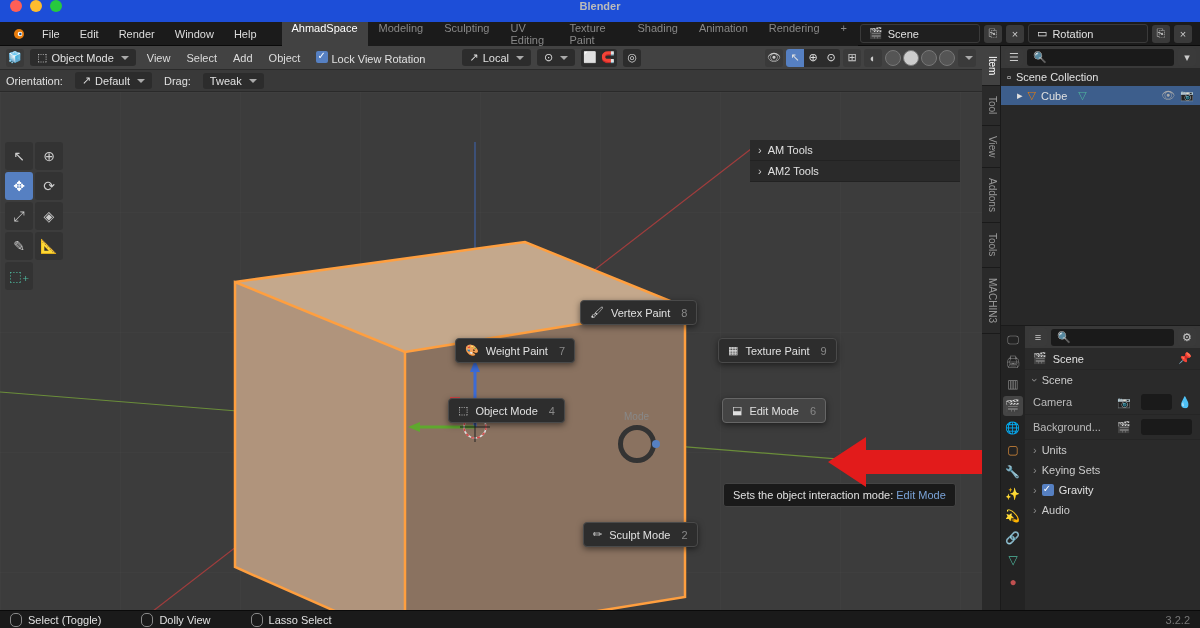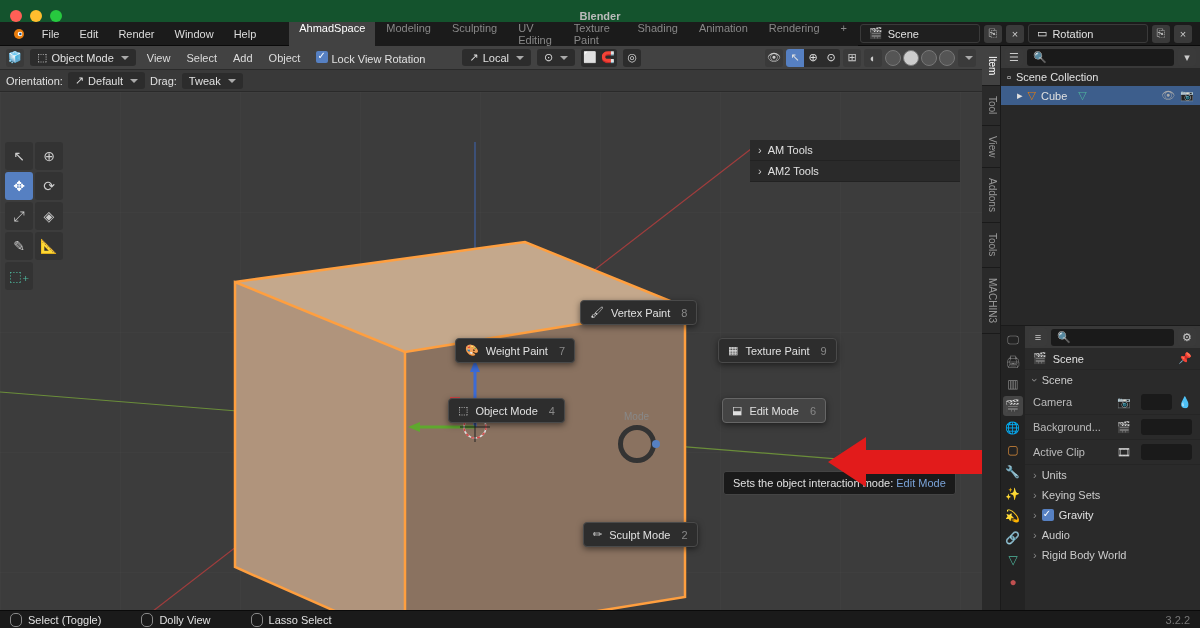--- a/index.html
+++ b/index.html
@@ -1,58 +1,58 @@
 <!DOCTYPE html>
 <html><head>
 <meta charset="utf-8">
 <style>
 *{box-sizing:border-box;margin:0;padding:0;font-family:-apple-system,BlinkMacSystemFont,"Segoe UI",sans-serif;font-size:11px;color:#e0e0e0;user-select:none}
 body{width:1200px;height:628px;background:#1b1b1b;overflow:hidden;position:relative}
-.titlebar{height:22px;background:#14532d;display:flex;align-items:flex-end;position:relative}
+.titlebar{height:22px;background:#1d4ed8;display:flex;align-items:flex-start;position:relative}
 .traffic-lights{display:flex;gap:8px;padding-left:10px}
 .tl{width:12px;height:12px;border-radius:50%}
 .tl-r{background:#ff5f56}.tl-y{background:#ffbd2e}.tl-g{background:#27c93f}
 .title-center{position:absolute;left:50%;transform:translateX(-50%);font-weight:600;color:#bbb}
 .menubar{height:24px;background:#1b1b1b;display:flex;align-items:center;padding-left:8px;gap:2px;border-bottom:1px solid #0a0a0a}
 .menubar .mitem{padding:3px 9px;color:#ddd;border-radius:3px}
 .menubar .logo{width:20px;height:20px;display:flex;align-items:center;justify-content:center;margin-right:4px}
-.workspace-tabs{display:flex;background:#1b1b1b;margin-left:22px}
+.workspace-tabs{display:flex;background:#1b1b1b;margin-left:14px}
 .ws-tab{padding:4px 10px;color:#888;border-top-left-radius:4px;border-top-right-radius:4px;margin-right:1px}
 .ws-tab.active{background:#424242;color:#fff}
 .header-right{margin-left:auto;display:flex;align-items:center;gap:4px;padding-right:8px}
 .scene-field{background:#1f1f1f;border:1px solid #3a3a3a;border-radius:3px;padding:2px 8px;width:120px;display:flex;align-items:center;gap:5px}
 .iconbtn{width:18px;height:18px;display:flex;align-items:center;justify-content:center;background:#3a3a3a;border-radius:3px;color:#ccc}
 .main{display:flex;height:calc(100% - 22px - 24px - 18px)}
 .viewport-area{flex:1;position:relative;display:flex;flex-direction:column}
 .viewport-header{height:24px;background:#424242;display:flex;align-items:center;padding:0 6px;gap:6px;border-bottom:1px solid #2a2a2a}
 .vh-btn{display:flex;align-items:center;gap:4px;background:#2c2c2c;border-radius:3px;padding:2px 7px;color:#ddd}
 .vh-text{color:#ddd;padding:2px 5px}
 .chk{width:12px;height:12px;background:#5680C2;border-radius:2px;display:inline-block;position:relative}
 .chk::after{content:"✓";position:absolute;font-size:10px;top:-1px;left:1px;color:#fff}
 .vh-right{margin-left:auto;display:flex;gap:3px;align-items:center}
 .pill{display:flex;background:#2c2c2c;border-radius:3px;overflow:hidden}
 .pill span{width:18px;height:18px;display:flex;align-items:center;justify-content:center}
 .pill .on{background:#5680C2}
 .circle-btn{width:16px;height:16px;border-radius:50%;background:#555;border:1px solid #777}
-.viewport-subheader{height:22px;background:#393939;display:flex;align-items:center;padding:0 6px;gap:5px;color:#aaa;border-bottom:1px solid #2a2a2a}
+.viewport-subheader{height:22px;background:#393939;display:flex;align-items:center;padding:0 6px;gap:12px;color:#aaa;border-bottom:1px solid #2a2a2a}
 .viewport-3d{flex:1;position:relative;background:#3C3C3C;overflow:hidden}
 .grid-lines{position:absolute;inset:0}
 .toolbar-left{position:absolute;left:5px;top:50px;display:flex;flex-direction:column;gap:2px}
 .tool-row{display:flex;gap:2px}
 .tool{width:28px;height:28px;background:#333;border-radius:3px;display:flex;align-items:center;justify-content:center;color:#ccc;font-size:14px}
 .tool.active{background:#5680C2;color:#fff}
 .cube{position:absolute;left:225px;top:110px;width:465px;height:440px}
 .pie-item{position:absolute;background:#2d2d2d;border:1px solid #4a4a4a;border-radius:4px;padding:5px 9px;display:flex;align-items:center;gap:7px;box-shadow:0 2px 6px rgba(0,0,0,.5)}
 .pie-item.highlight{background:#444;border-color:#666}
 .pie-key{color:#888;margin-left:4px}
 .pie-center{position:absolute;left:616px;top:333px;width:42px;height:42px;text-align:center}
 .pie-ring{width:38px;height:38px;border:5px solid #333;border-radius:50%;margin:0 auto}
 .pie-ring::after{content:"";position:absolute;right:-2px;top:15px;width:8px;height:8px;background:#5680C2;border-radius:50%}
 .mode-label{color:#888;font-size:10px;position:absolute;top:-14px;left:8px}
-.tooltip{position:absolute;left:723px;top:379px;background:#1a1a1a;border:1px solid #444;border-radius:3px;padding:5px 9px;color:#999}
+.tooltip{position:absolute;left:723px;top:391px;background:#1a1a1a;border:1px solid #444;border-radius:3px;padding:5px 9px;color:#999}
 .tooltip .linkish{color:#7aa3d8}
 .arrow{position:absolute;left:828px;top:340px}
 .side-tabs{width:18px;background:#2a2a2a;display:flex;flex-direction:column}
 .side-tab{writing-mode:vertical-rl;padding:10px 2px;color:#999;font-size:10px;border-bottom:1px solid #1a1a1a;text-align:center}
 .side-tab.active{background:#424242;color:#fff}
 .npanel{position:absolute;right:22px;top:48px;width:210px}
 .np-row{background:#2a2a2a;padding:4px 8px;color:#ccc;display:flex;align-items:center;gap:6px;border-bottom:1px solid #222}
 .right-panel{width:200px;background:#2a2a2a;display:flex;flex-direction:column;border-left:1px solid #1a1a1a}
 .outliner{height:280px;background:#282828;border-bottom:1px solid #1a1a1a}
 .outliner-header{height:22px;background:#393939;display:flex;align-items:center;padding:0 4px;gap:4px}
@@ -361,33 +361,27 @@
             <span class="label">Camera</span>
             <span>📷</span>
             <div class="field"></div>
             <span>💧</span>
           </div>
         <div class="prow">
             <span class="label">Background...</span>
             <span>🎬</span>
             <div class="field"></div>
           </div>
-        <div class="prow">
-            <span class="label">Active Clip</span>
-            <span>🎞</span>
-            <div class="field"></div>
-          </div>
         <div class="section closed">Units</div>
         <div class="section closed">Keying Sets</div>
         <div class="section closed">
             <span class="chk"></span>
             <span>Gravity</span>
           </div>
         <div class="section closed">Audio</div>
-        <div class="section closed">Rigid Body World</div>
       </div>
     </div>
   </div>
 </div>
 
 <div class="statusbar">
   <div class="status-item">
       <div class="mouse-ic"></div>
       <span>Select (Toggle)</span>
     </div>

